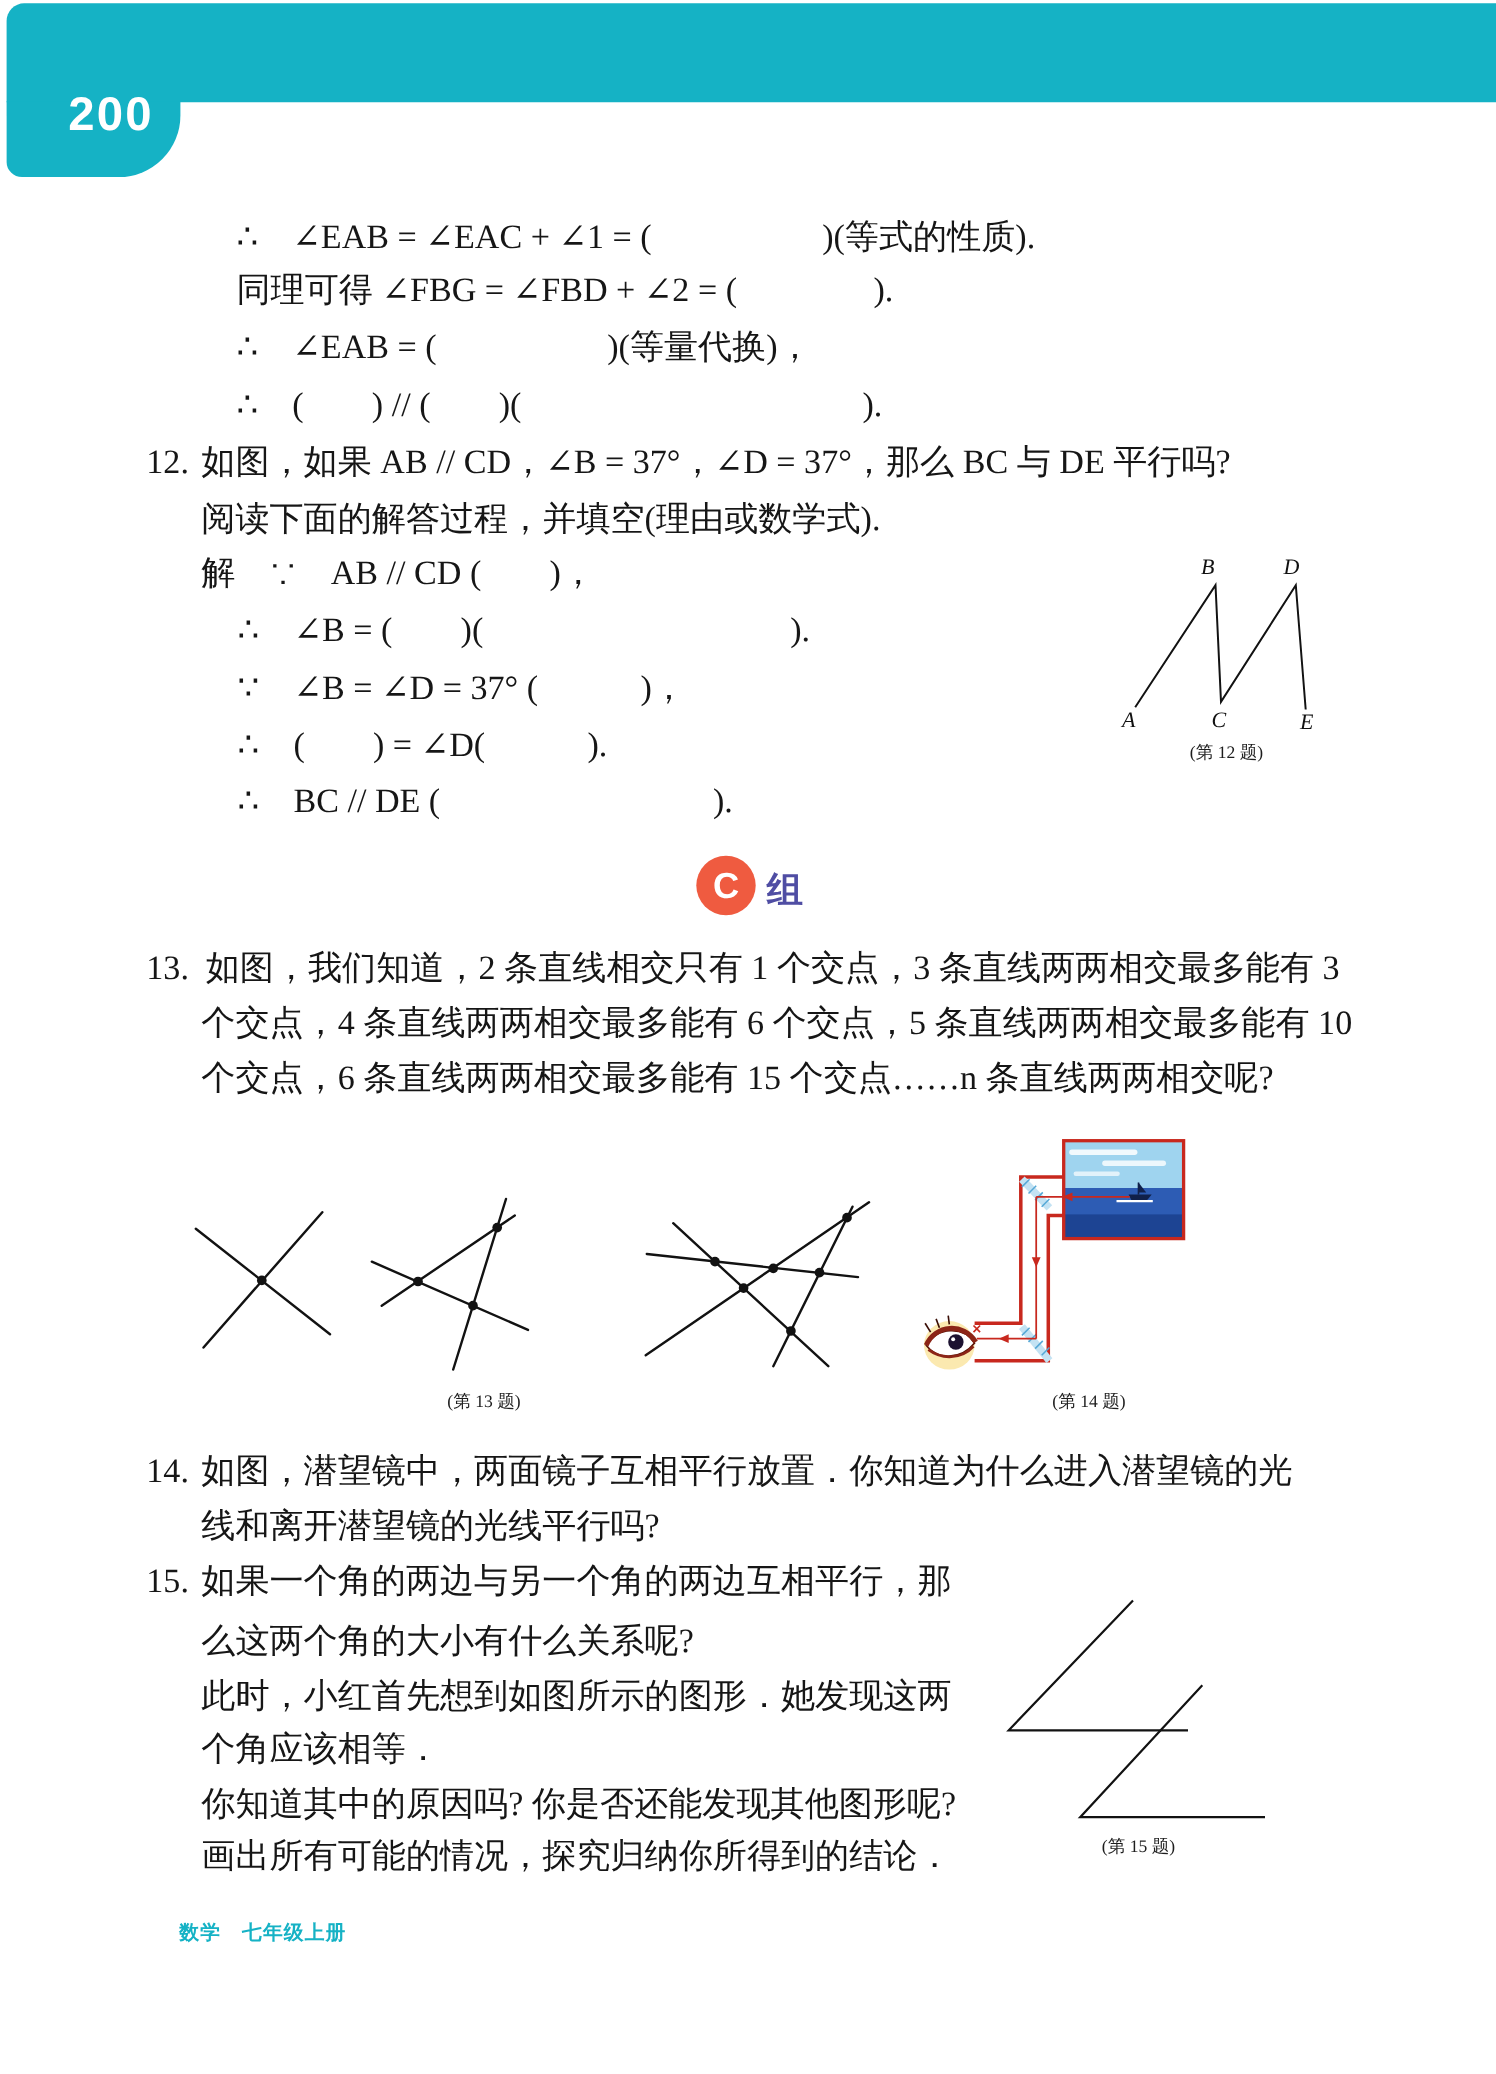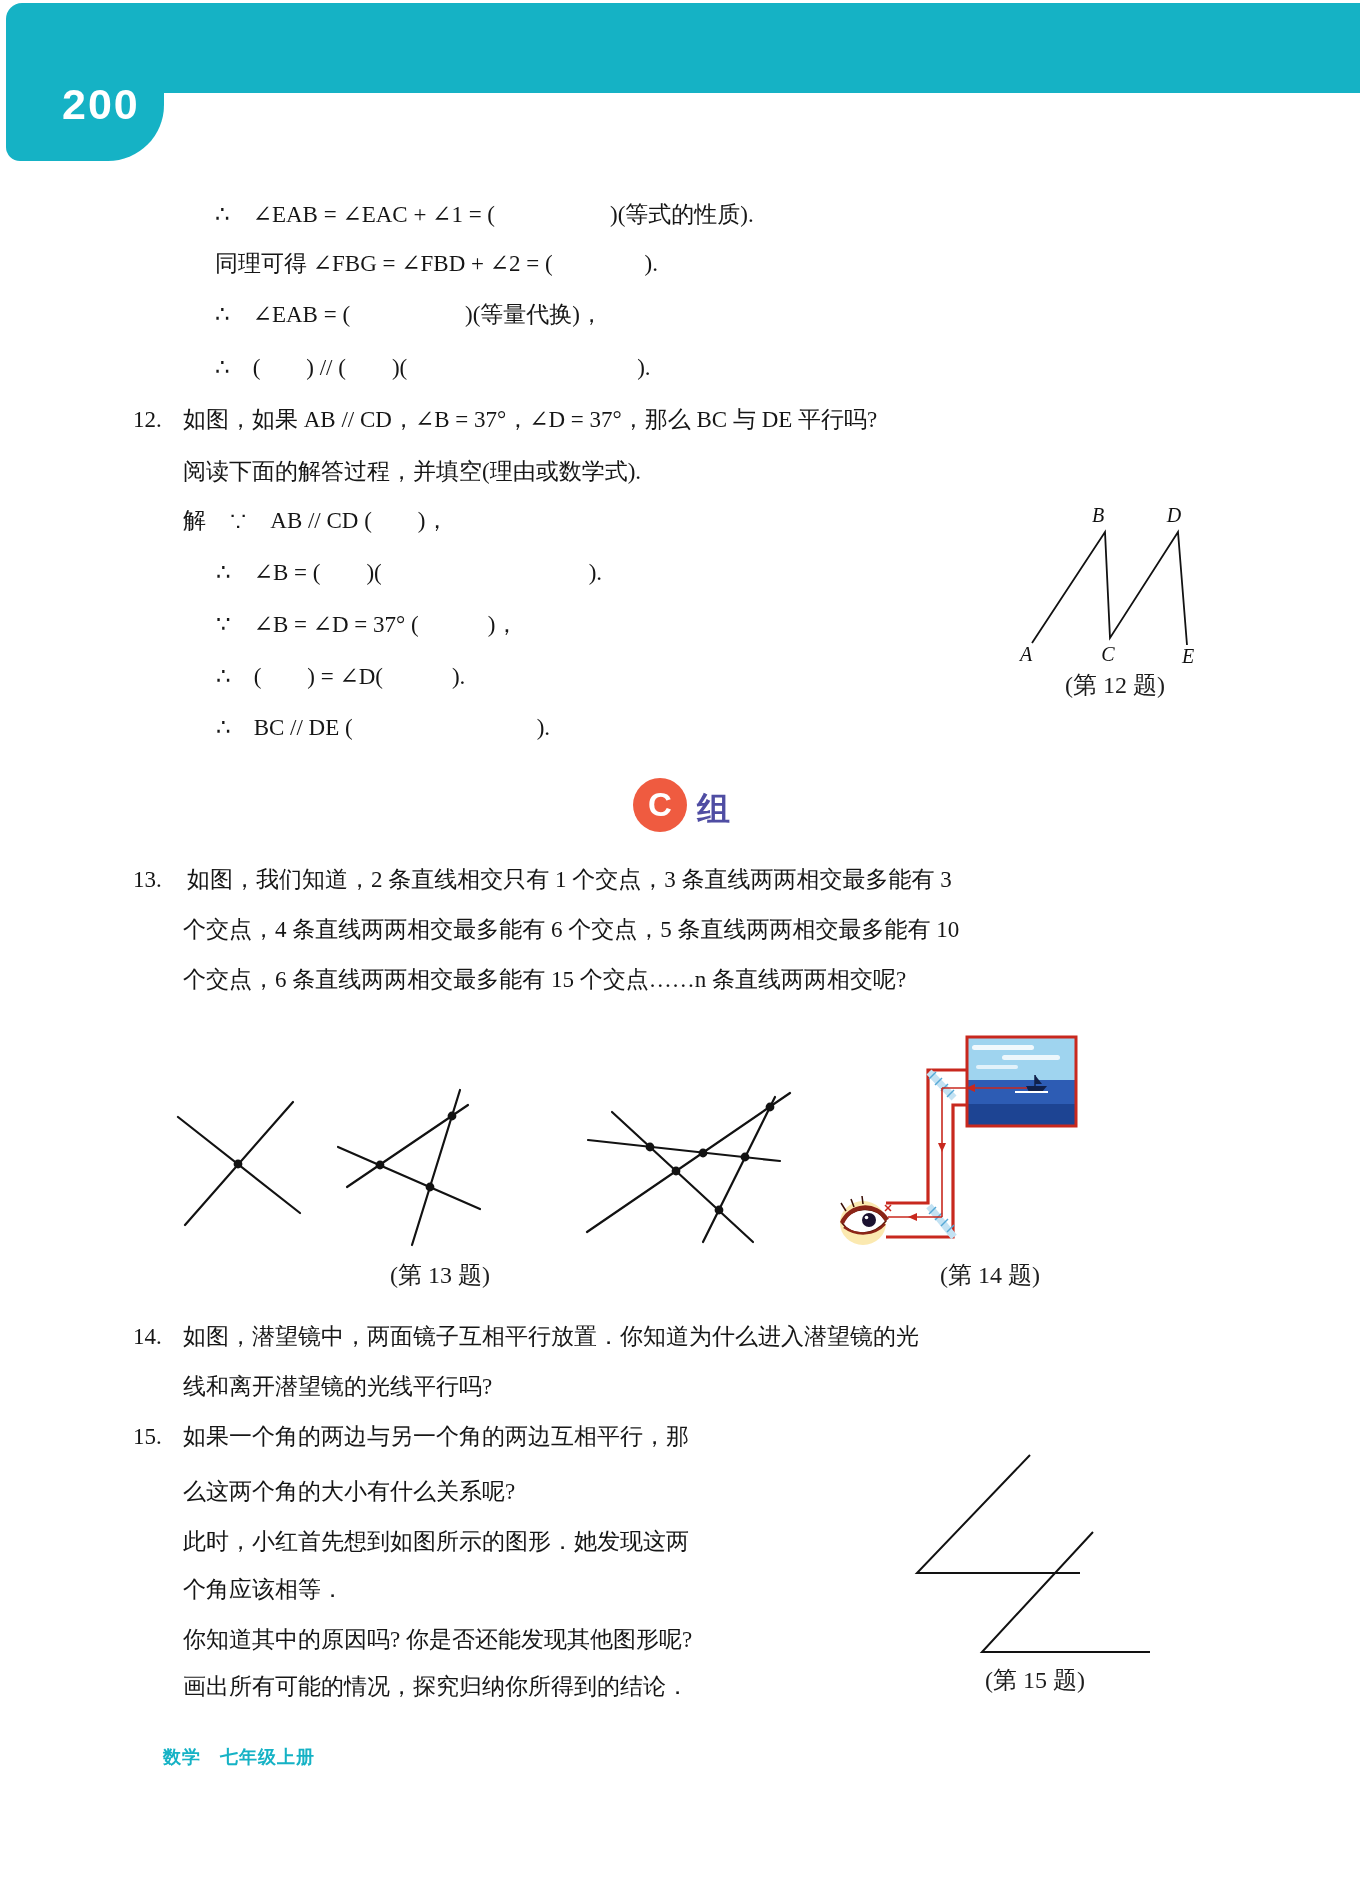--- a/index.html
+++ b/index.html
@@ -9,23 +9,23 @@
   body{
     width:1360px;height:1885px;position:relative;background:#ffffff;overflow:hidden;
     font-family:"Liberation Serif","DejaVu Serif",serif;color:var(--ink);
   }
   .hdr-bar{position:absolute;left:6px;right:0;top:3px;height:90px;background:var(--teal);
     border-radius:16px 0 0 0;}
   .hdr-tab{position:absolute;left:6px;top:92px;width:158px;height:69px;background:var(--teal);
     border-radius:0 0 56px 14px;}
   .page-num{position:absolute;left:62px;top:48px;color:#fff;font-family:"Liberation Sans","DejaVu Sans",sans-serif;
     font-weight:bold;font-size:43px;letter-spacing:2px;margin-top:32px;}
-  .line{position:absolute;font-size:23px;line-height:38px;white-space:nowrap;color:var(--ink);}
+  .line{position:absolute;font-size:31px;line-height:38px;white-space:nowrap;color:var(--ink);}
   .pnum{font-weight:normal;}
-  .caption{position:absolute;font-size:24px;line-height:28px;text-align:center;color:#1d1d1d;font-family:Liberation Serif, serif;}
+  .caption{position:absolute;font-size:16px;line-height:28px;text-align:center;color:#1d1d1d;font-family:Liberation Serif, serif;}
   .badge-circle{position:absolute;left:633px;top:778px;width:54px;height:54px;border-radius:50%;
     background:var(--orange);color:#fff;display:flex;align-items:center;justify-content:center;
     font-family:"Liberation Sans","DejaVu Sans",sans-serif;font-weight:bold;font-size:33px;}
   .badge-label{position:absolute;left:697px;top:787px;font-size:33px;font-weight:bold;color:var(--indigo);
     font-family:"Liberation Sans","DejaVu Sans",sans-serif;}
   .footer{position:absolute;left:163px;top:1745px;font-size:18px;font-weight:bold;color:var(--teal);
     font-family:"Liberation Sans","DejaVu Sans",sans-serif;letter-spacing:1px;}
   .fig{position:absolute;}
   .kline{stroke:#121212;stroke-width:2.2;stroke-linecap:round;}
   .dot{fill:#121212;}

